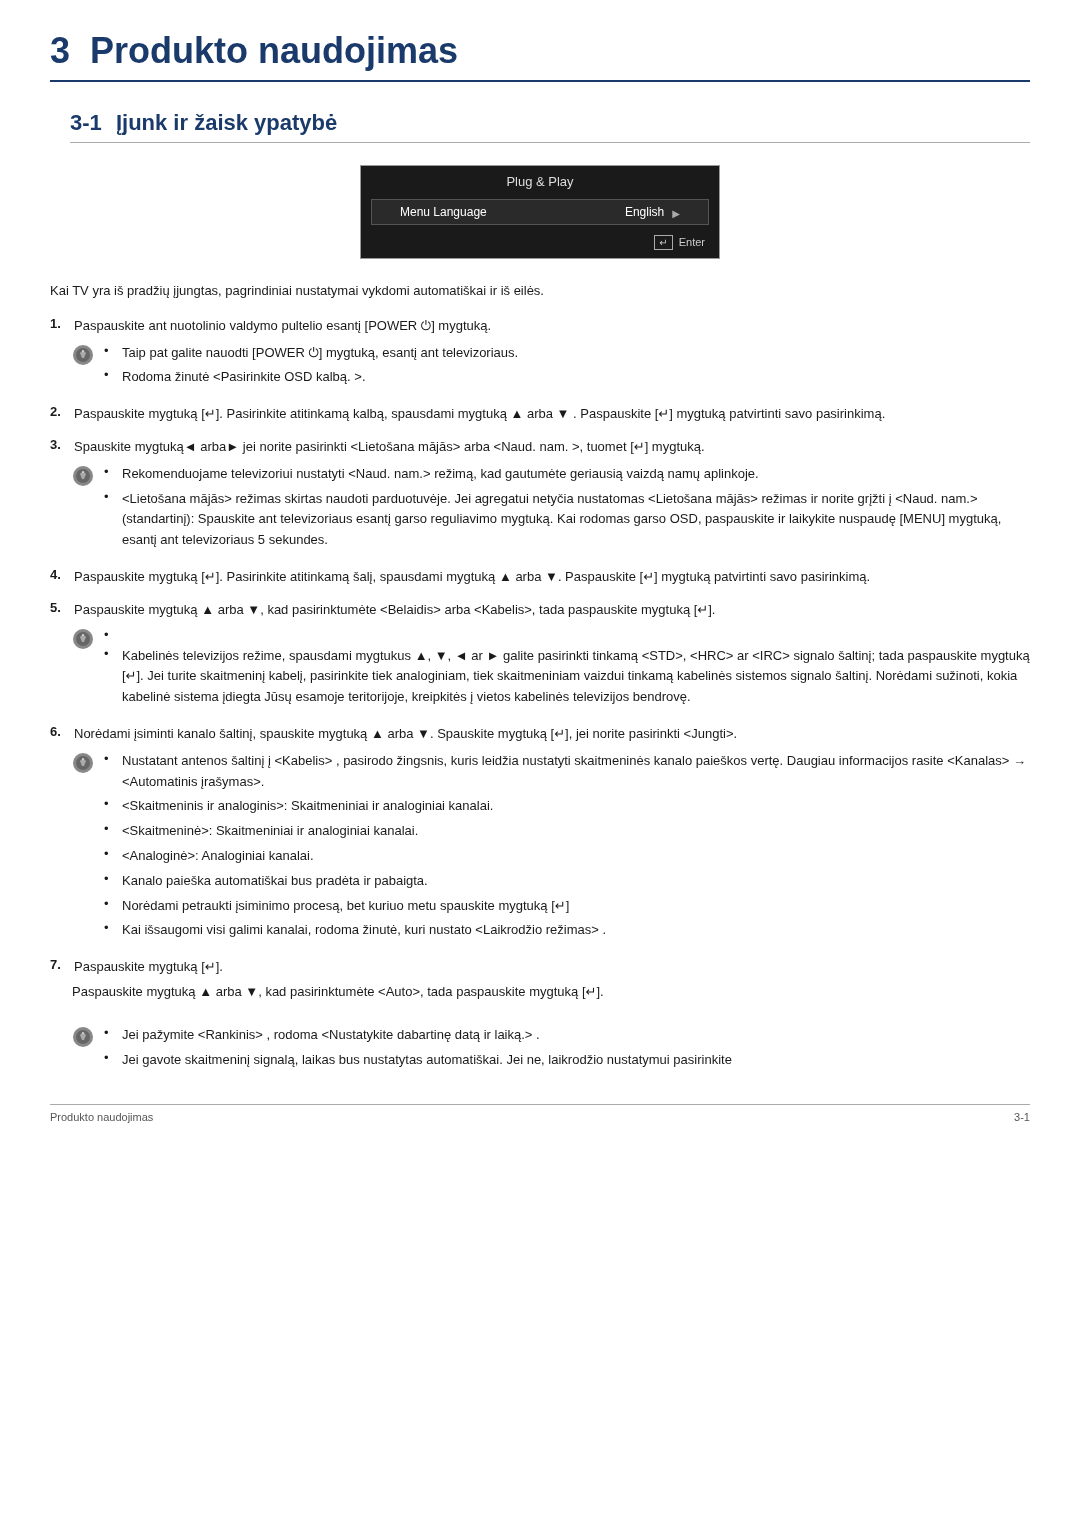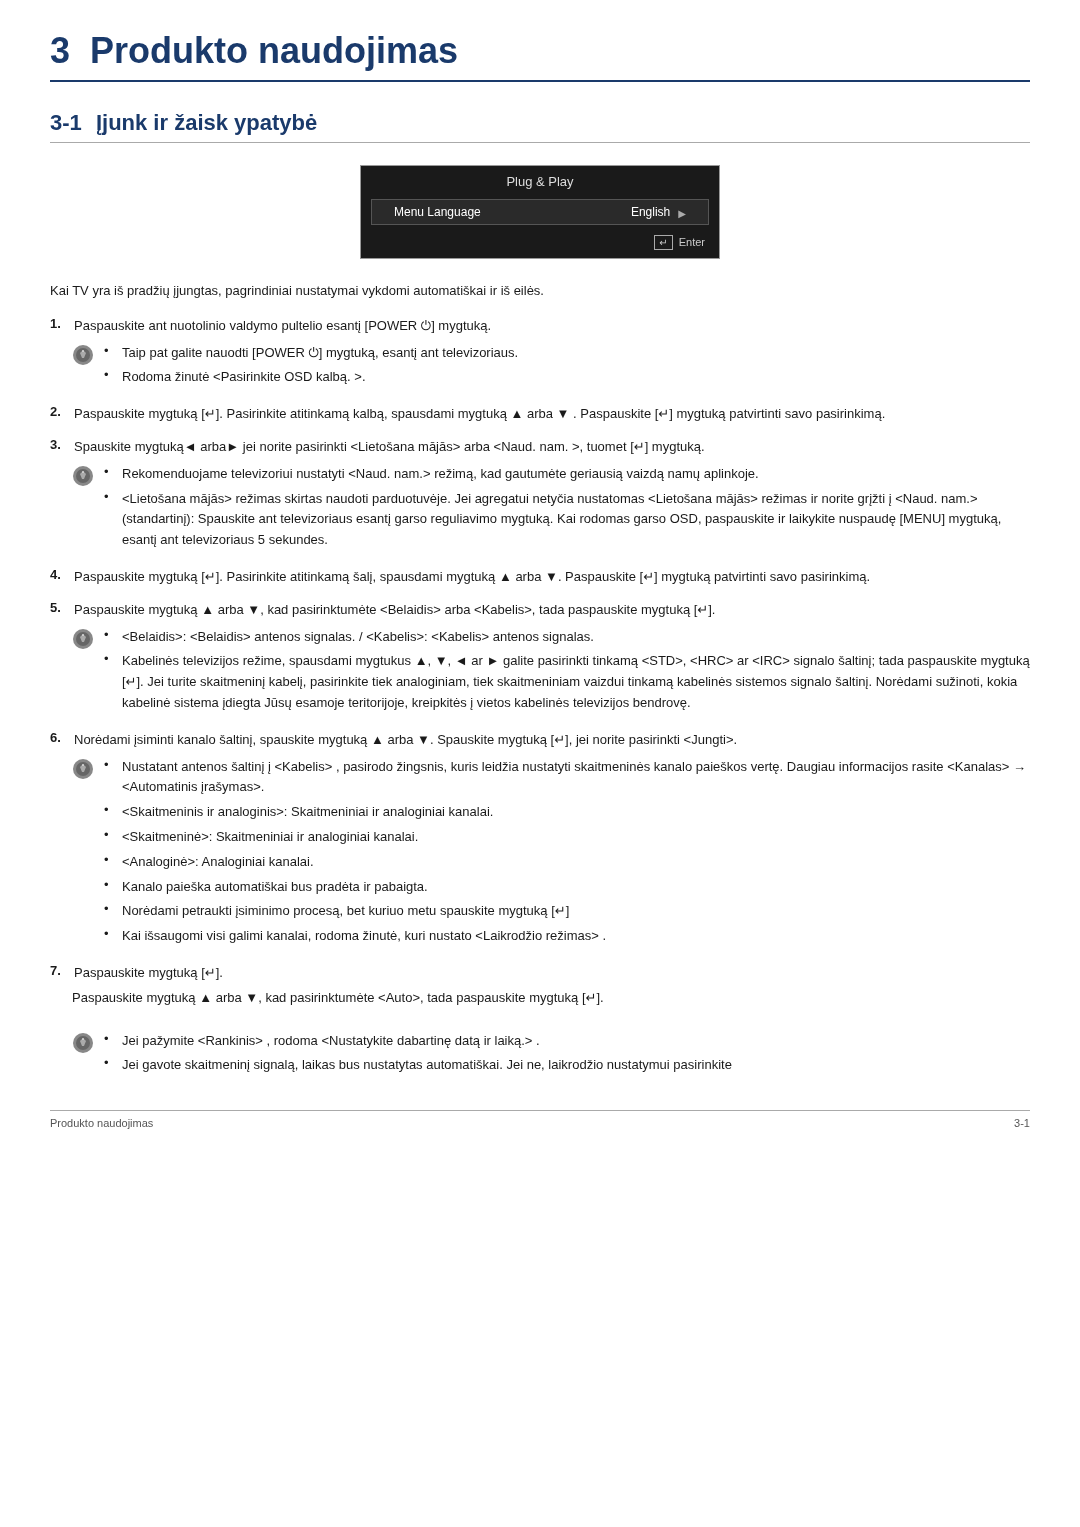--- a/index.html
+++ b/index.html
@@ -27,20 +27,21 @@
     }
 
     
     .section-title {
       font-size: 22px;
       font-weight: bold;
       color: #1a3a6b;
       border-bottom: 1px solid #aaa;
       padding-bottom: 6px;
       margin-bottom: 22px;
+      margin-left: 20px;
     }
     .section-number {
       margin-right: 8px;
     }
 
     
     .osd-screenshot {
       border: 1px solid #999;
       background: #1a1a1a;
       width: 360px;
@@ -58,21 +59,21 @@
       padding: 6px 14px 8px 14px;
       font-size: 12px;
       color: #ccc;
     }
     .osd-row {
       display: flex;
       align-items: center;
       background: #2a2a2a;
       border: 1px solid #555;
       margin: 4px 10px;
-      padding: 5px 22px;
+      padding: 5px 28px;
       justify-content: space-between;
     }
     .osd-row-label {
       color: #fff;
       font-size: 12px;
     }
     .osd-row-value {
       color: #fff;
       font-size: 12px;
       display: flex;
@@ -269,21 +270,20 @@
   <div class="note-block">
     <svg class="note-icon" viewBox="0 0 22 22" xmlns="http://www.w3.org/2000/svg">
       <circle cx="11" cy="11" r="10" fill="#888"></circle>
       <circle cx="11" cy="11" r="7" fill="#666"></circle>
       <path d="M8 9 Q11 5 14 9 L12 14 H10 Z" fill="#aaa"></path>
       <circle cx="11" cy="7" r="1" fill="#ddd"></circle>
     </svg>
     <div class="note-content">
       <div class="note-item">
         <span class="bullet">•</span>
-        <span class="note-text">&lt;Belaidis&gt;: &lt;Belaidis&gt; antenos signalas. / &lt;Kabelis&gt;: &lt;Kabelis&gt; antenos signalas.</span>
       </div>
       <div class="note-item">
         <span class="bullet">•</span>
         <span class="note-text">Kabelinės televizijos režime, spausdami mygtukus ▲, ▼, ◄ ar ► galite pasirinkti tinkamą &lt;STD&gt;, &lt;HRC&gt; ar &lt;IRC&gt; signalo šaltinį; tada paspauskite mygtuką [↵]. Jei turite skaitmeninį kabelį, pasirinkite tiek analoginiam, tiek skaitmeniniam vaizdui tinkamą kabelinės sistemos signalo šaltinį. Norėdami sužinoti, kokia kabelinė sistema įdiegta Jūsų esamoje teritorijoje, kreipkitės į vietos kabelinės televizijos bendrovę.</span>
       </div>
     </div>
   </div>
 </div>
 
 <div class="step">

